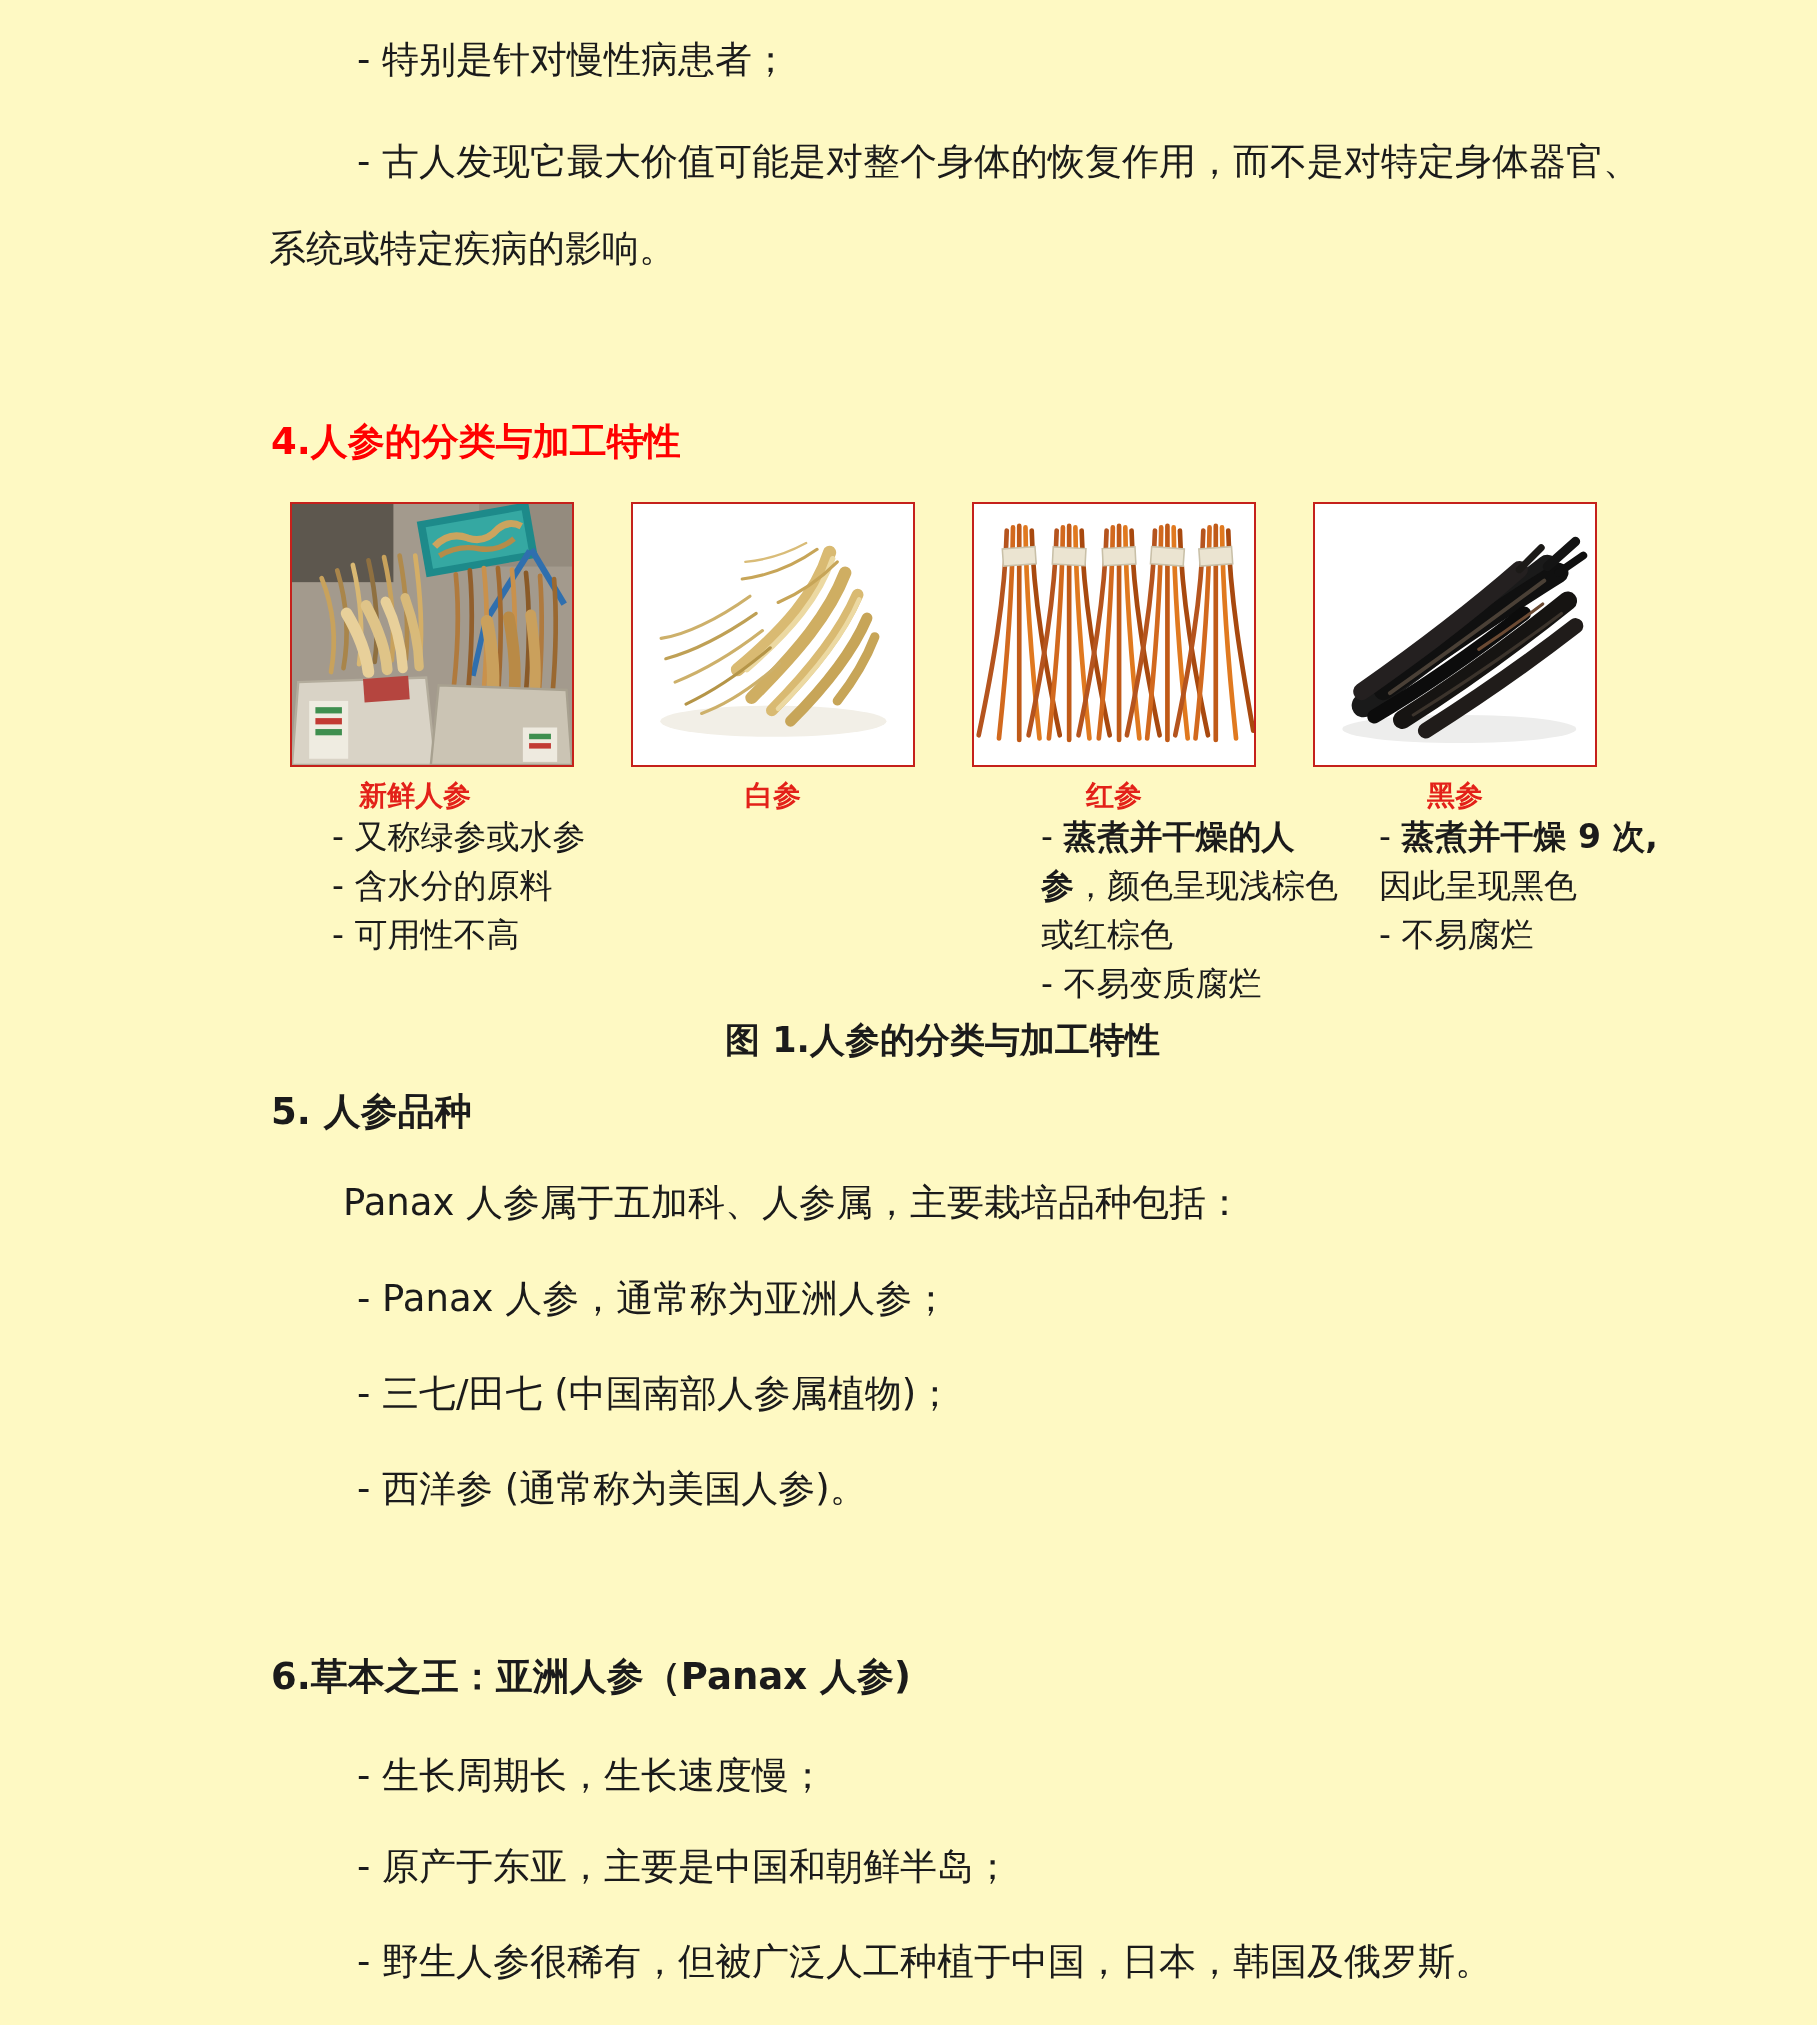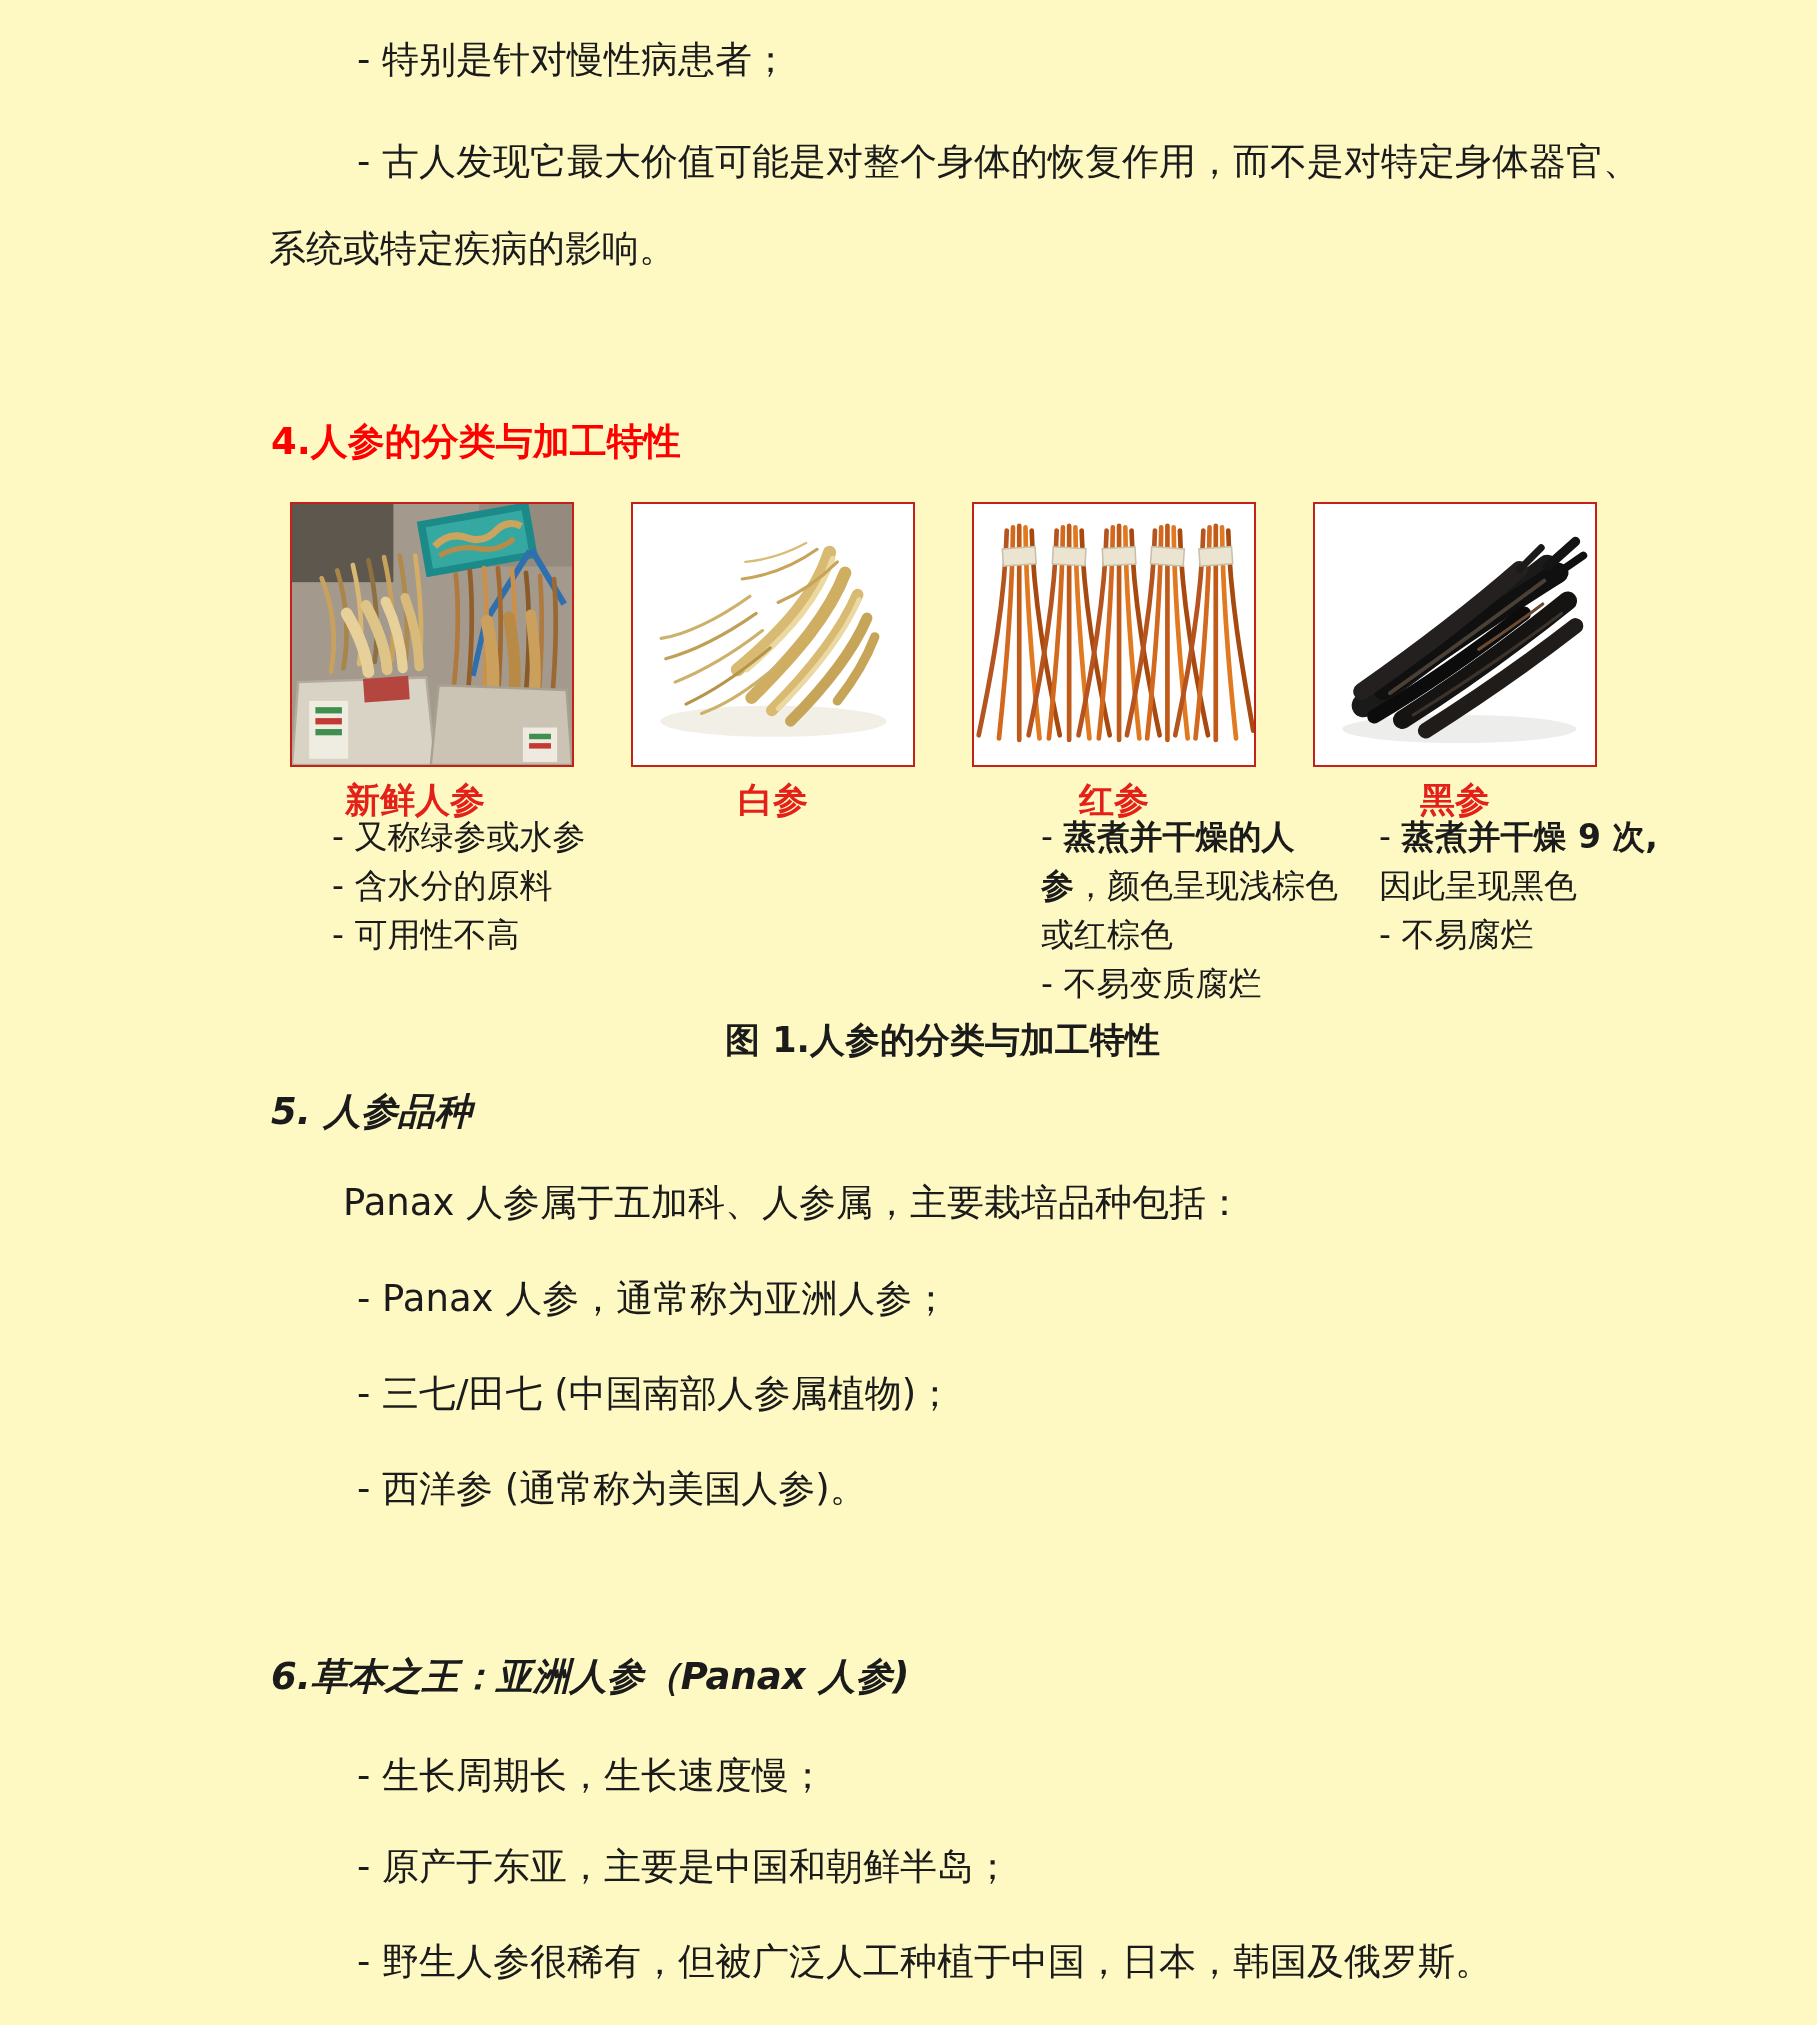--- a/index.html
+++ b/index.html
@@ -15,34 +15,34 @@
   .ln{
     position:absolute;
     margin:0;
     white-space:nowrap;
     font-size:37px;
     line-height:45px;
     font-weight:normal;
   }
   .bold{font-weight:bold;}
   .h-red{color:#ff0000;font-weight:bold;text-align:right;}
-  .h-blk{font-weight:bold;font-style:italic;}
+  .h-blk{font-weight:bold;}
   .photo{
     position:absolute;
     width:284px;height:265px;
     border:2.3px solid #c5211b;
     box-sizing:border-box;
     background:#ffffff;
   }
   .photo svg{display:block;width:100%;height:100%;}
   .plabel{
     position:absolute;
     width:284px;
     text-align:center;
-    font-size:35px;
+    font-size:28px;
     font-weight:bold;
     color:#e32119;
     white-space:nowrap;
   }
   .dcol{position:absolute;font-size:33px;}
   .dline{height:49px;line-height:49px;white-space:nowrap;margin-left:28px;}
   .ind1{padding-left:33px;}
   .caption{
     position:absolute;
     text-align:center;

